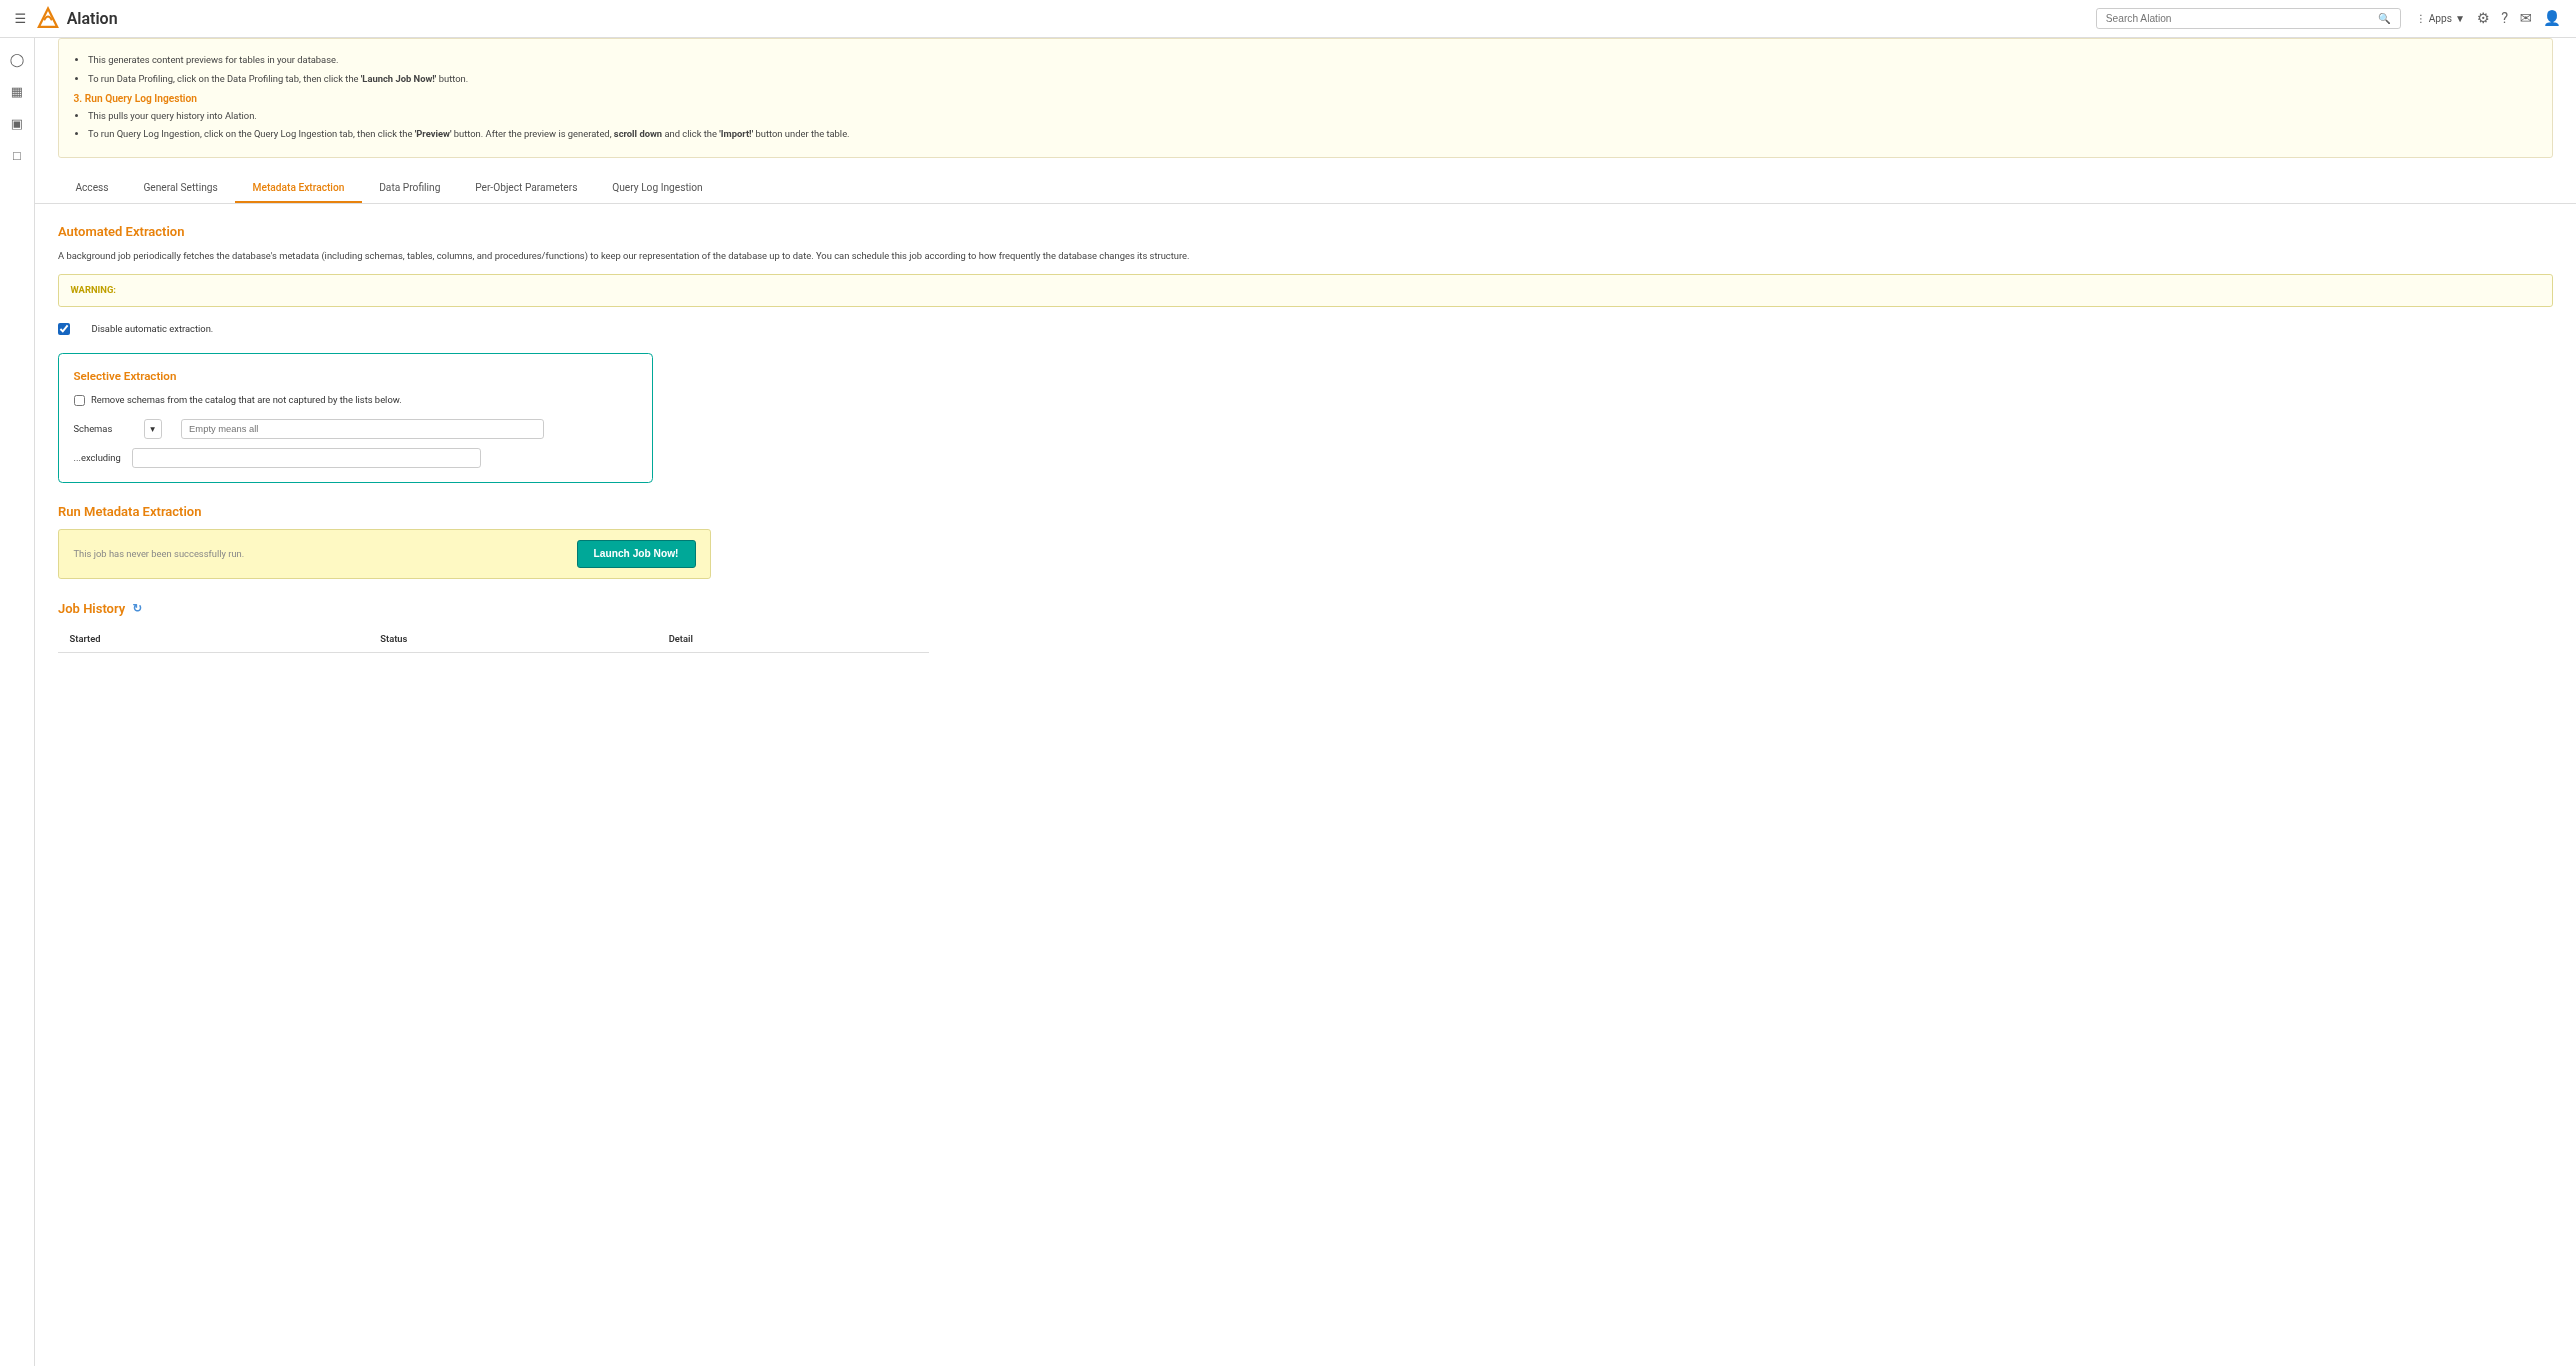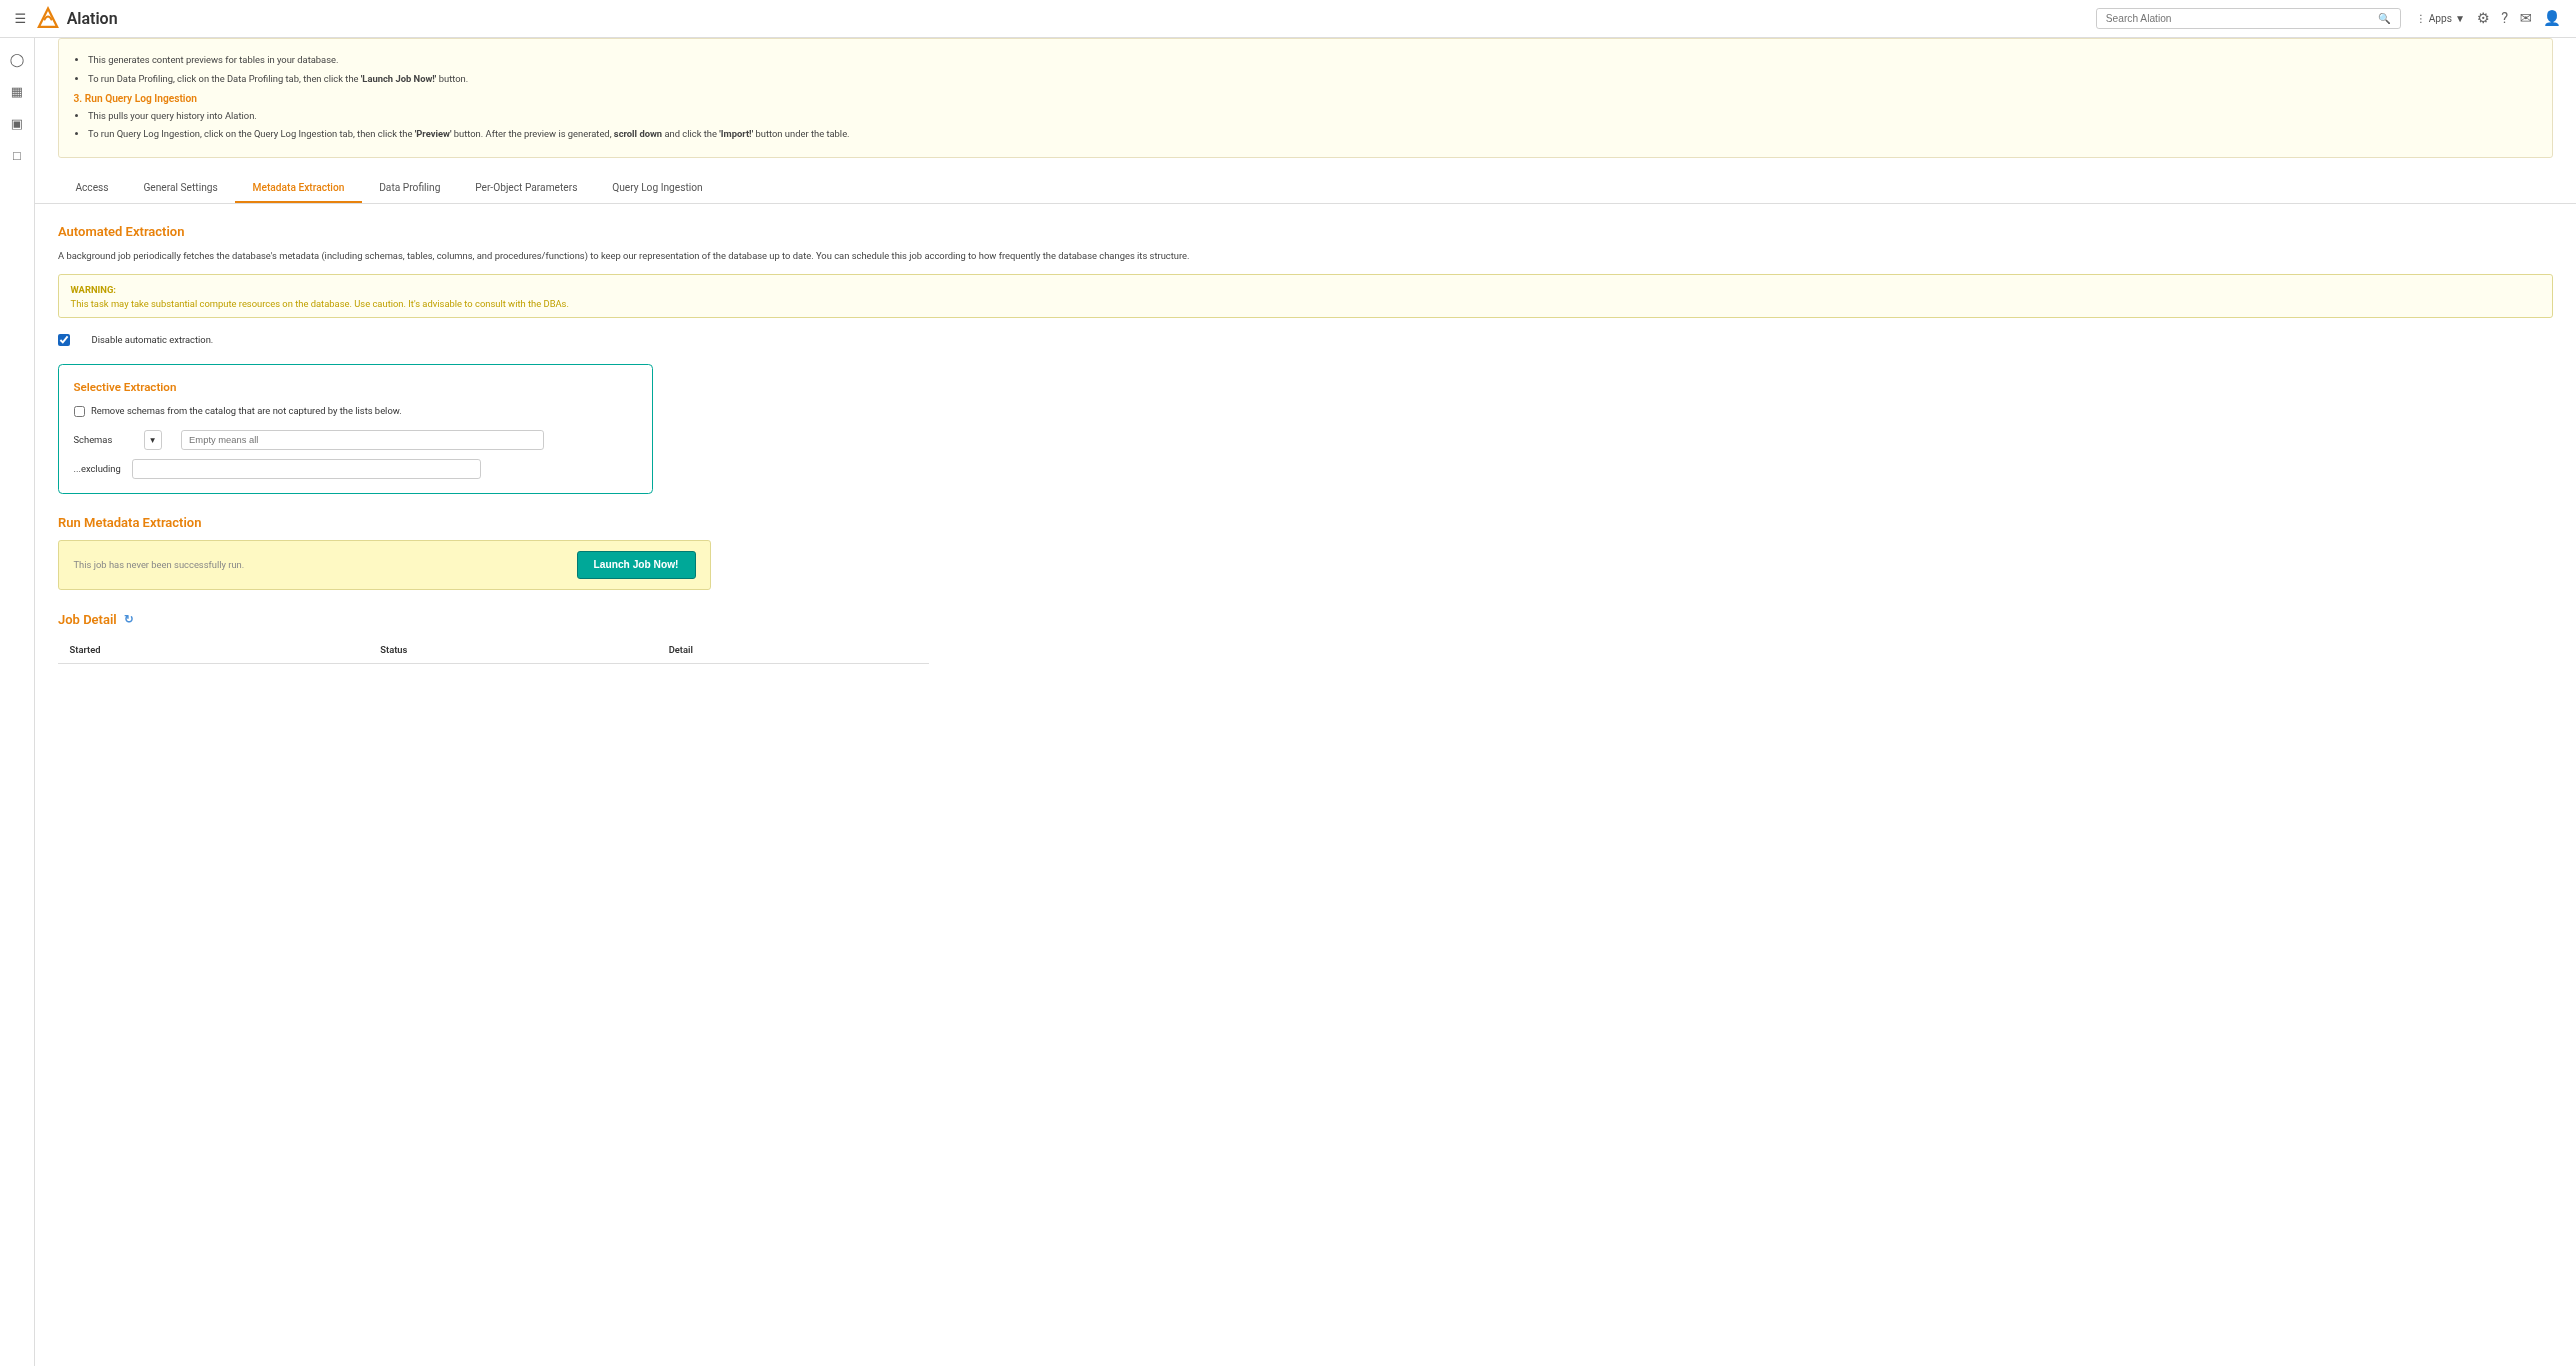--- a/index.html
+++ b/index.html
@@ -208,21 +208,20 @@
     <div class="tab">Query Log Ingestion</div>
   </div>
 
   <div class="content-area">
 
     <div class="section-title">Automated Extraction</div>
     <p class="description">A background job periodically fetches the database's metadata (including schemas, tables, columns, and procedures/functions) to keep our representation of the database up to date. You can schedule this job according to how frequently the database changes its structure.</p>
 
     <div class="warning-box">
       <div class="warning-title">WARNING:</div>
-      <div class="warning-text">This task may take substantial compute resources on the database. Use caution. It's advisable to consult with the DBAs.</div>
     </div>
 
     <div class="checkbox-row">
       <input type="checkbox" checked="" style="">
       <label class="checkbox-label">Disable automatic extraction.</label>
     </div>
 
     <div class="selective-box">
       <div class="selective-title">Selective Extraction</div>
 
@@ -246,21 +245,21 @@
     </div>
 
     <div class="run-section-title">Run Metadata Extraction</div>
 
     <div class="run-box">
       <span class="run-box-text">This job has never been successfully run.</span>
       <button class="launch-btn">Launch Job Now!</button>
     </div>
 
     <div class="job-history-title">
-      <span>Job Detail</span>
+      <span>Job History</span>
       <span class="refresh-icon">↻</span>
     </div>
 
     <table class="history-table">
       <thead>
         <tr>
           <th>Started</th>
           <th>Status</th>
           <th>Detail</th>
         </tr>

